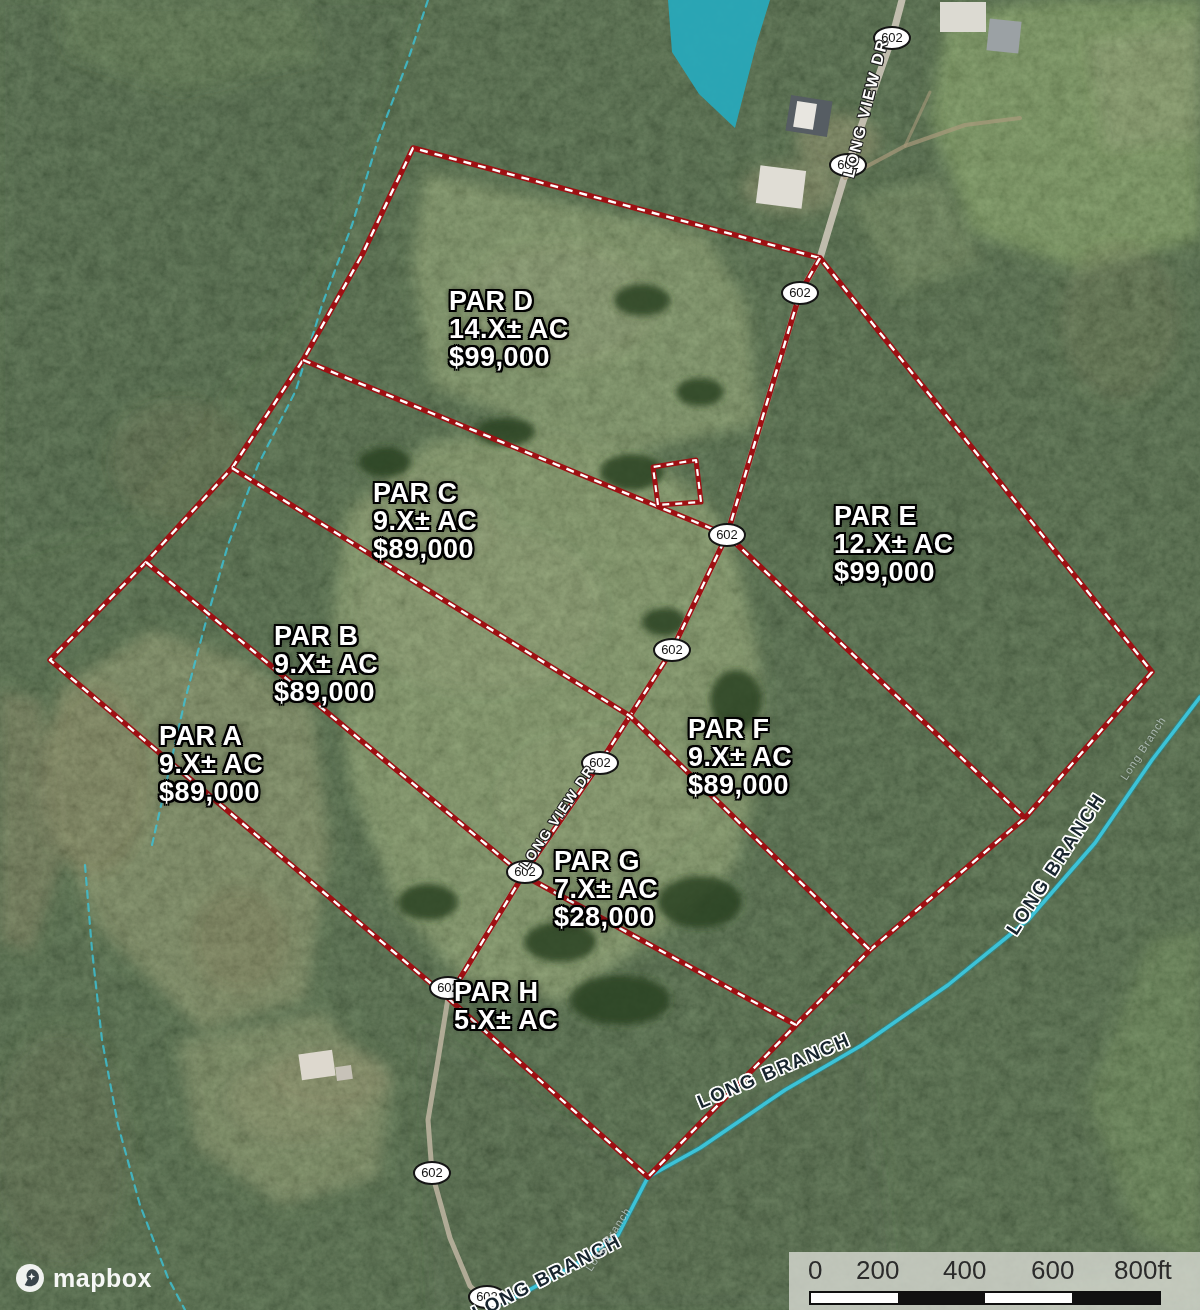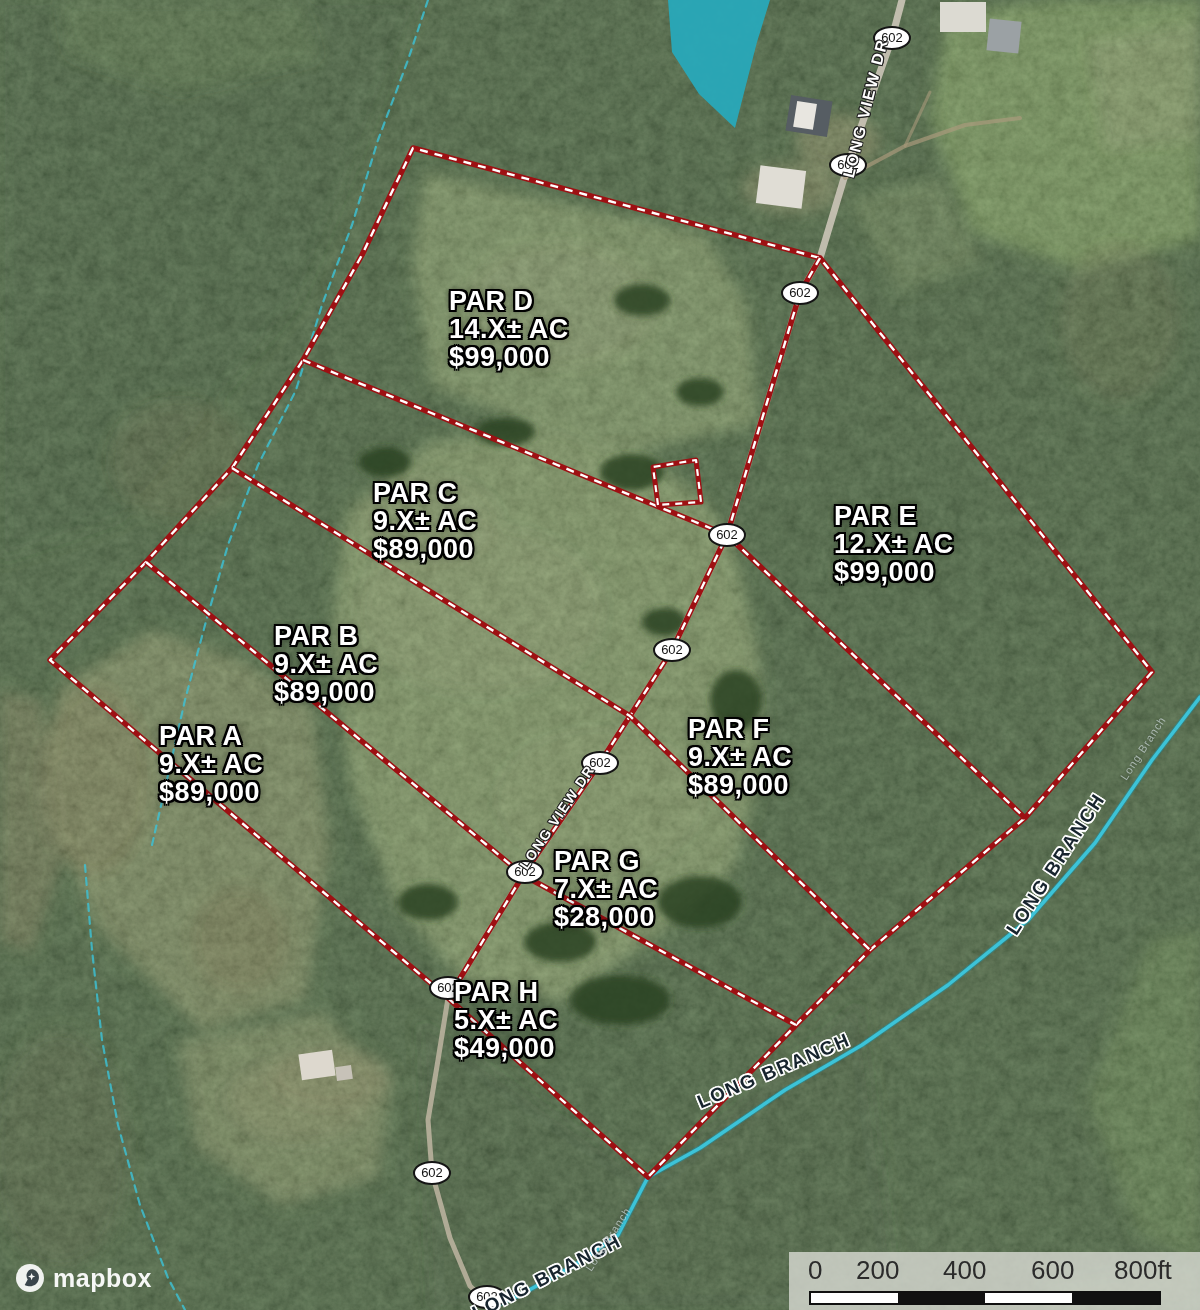--- a/index.html
+++ b/index.html
@@ -208,21 +208,20 @@
     <div>$89,000</div>
   </div>
   <div class="plabel" style="left:684px;top:847px">
     <div>PAR G</div>
     <div>7.X± AC</div>
     <div>$28,000</div>
   </div>
   <div class="plabel" style="left:584px;top:978px">
     <div>PAR H</div>
     <div>5.X± AC</div>
-    <div>$49,000</div>
   </div>
 
   <div class="scalebar">
     <span class="tick" style="left:19px">0</span>
     <span class="tick" style="left:67px">200</span>
     <span class="tick" style="left:154px">400</span>
     <span class="tick" style="left:242px">600</span>
     <span class="tick" style="left:325px">800ft</span>
     <div class="sb-bar">
       <div class="sb-seg" style="background:#fff"></div>

